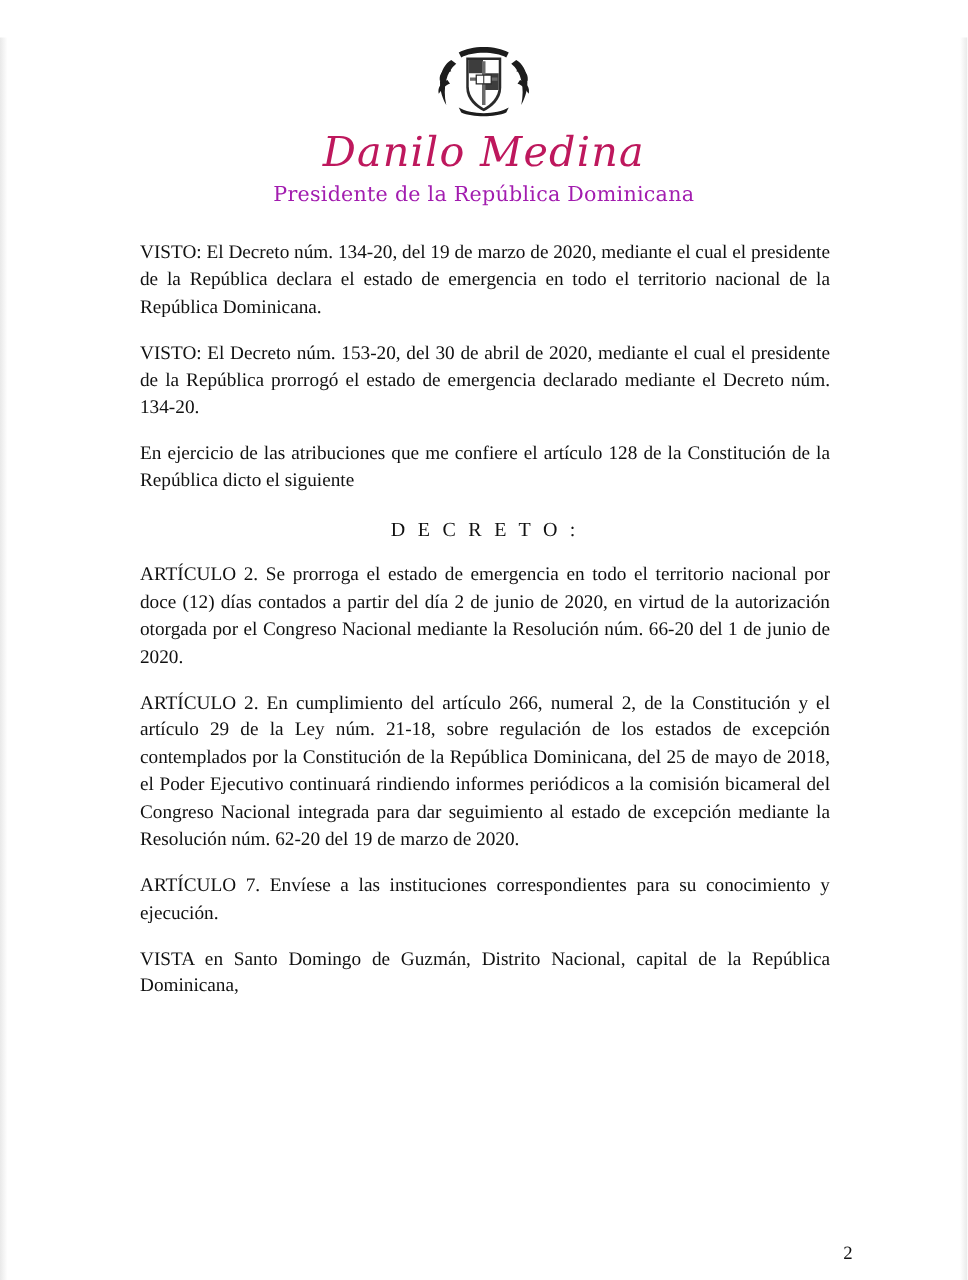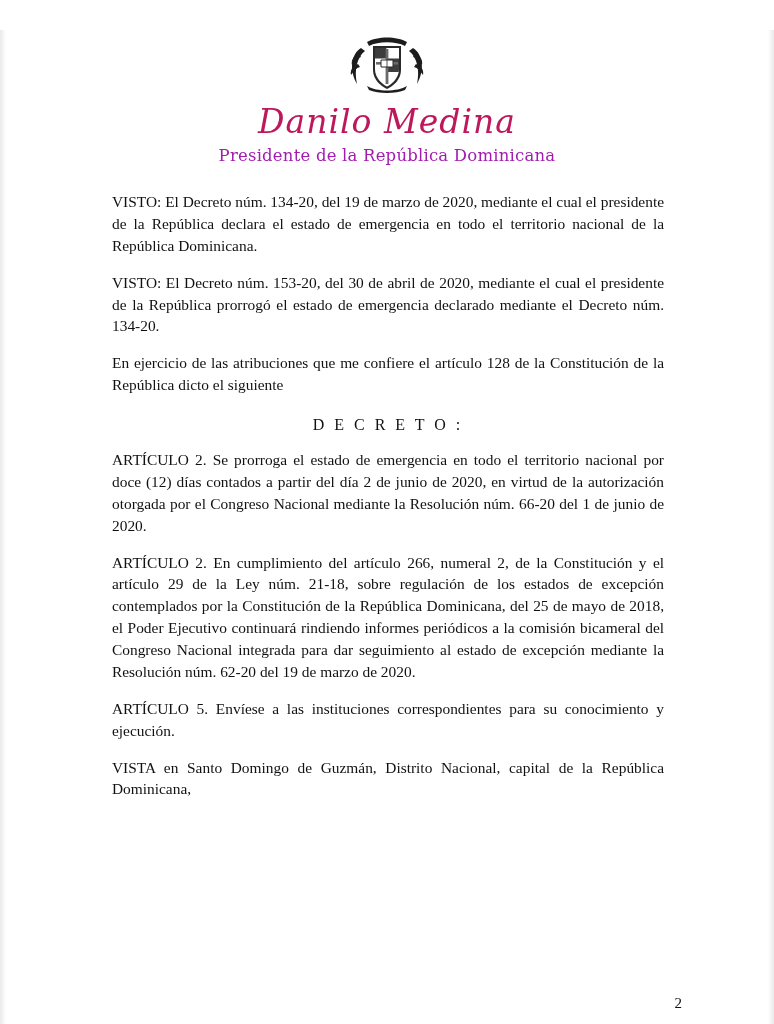--- a/index.html
+++ b/index.html
@@ -151,21 +151,21 @@
 
 
     <p class="para"><span>En ejercicio de las atribuciones que me confiere el artículo 128 de la Constitución de la República dicto el siguiente</span></p>
 
     <div class="decreto">D E C R E T O :</div>
 
     <p class="para"><span class="lead">ARTÍCULO 2.</span><span> Se prorroga el estado de emergencia en todo el territorio nacional por doce (12) días contados a partir del día 2 de junio de 2020, en virtud de la autorización otorgada por el Congreso Nacional mediante la Resolución núm. 66-20 del 1 de junio de 2020.</span></p>
 
     <p class="para"><span class="lead">ARTÍCULO 2.</span><span> En cumplimiento del artículo 266, numeral 2, de la Constitución y el artículo 29 de la Ley núm. 21-18, sobre regulación de los estados de excepción contemplados por la Constitución de la República Dominicana, del 25 de mayo de 2018, el Poder Ejecutivo continuará rindiendo informes periódicos a la comisión bicameral del Congreso Nacional integrada para dar seguimiento al estado de excepción mediante la Resolución núm. 62-20 del 19 de marzo de 2020.</span></p>
 
-    <p class="para"><span class="lead">ARTÍCULO 5.</span><span> Envíese a las instituciones correspondientes para su conocimiento y ejecución.</span></p>
+    <p class="para"><span class="lead">ARTÍCULO 7.</span><span> Envíese a las instituciones correspondientes para su conocimiento y ejecución.</span></p>
 
     <div class="dado-line">
       <span class="lead">VISTA</span><span> en Santo Domingo de Guzmán, Distrito Nacional, capital de la República Dominicana,</span>
       
       
     </div>
 
   </div>
 
   <div class="page-number">2</div>

